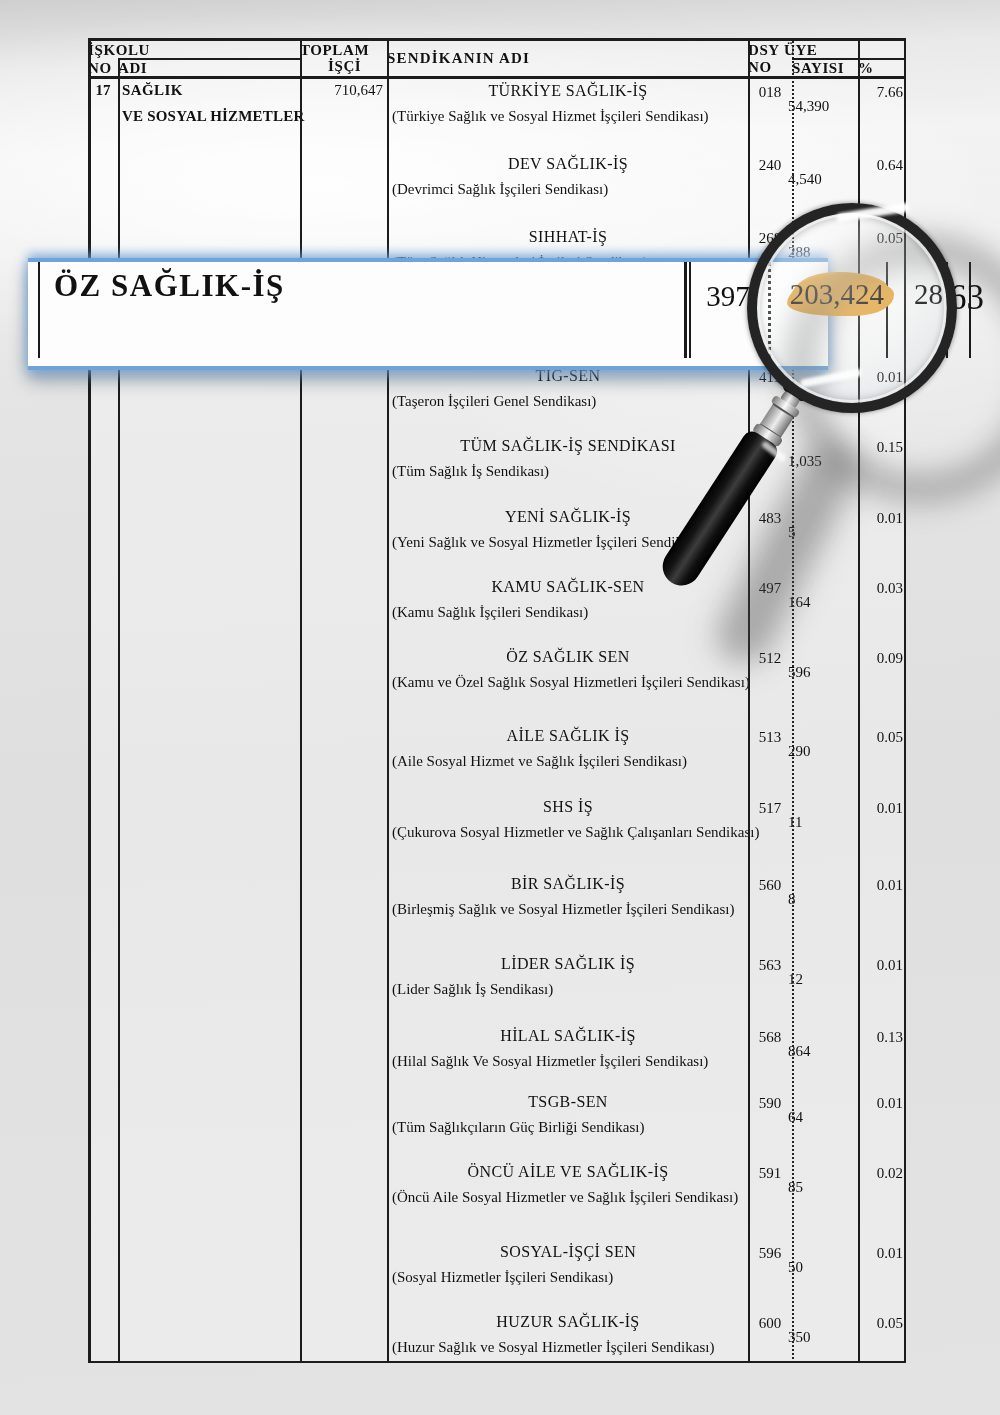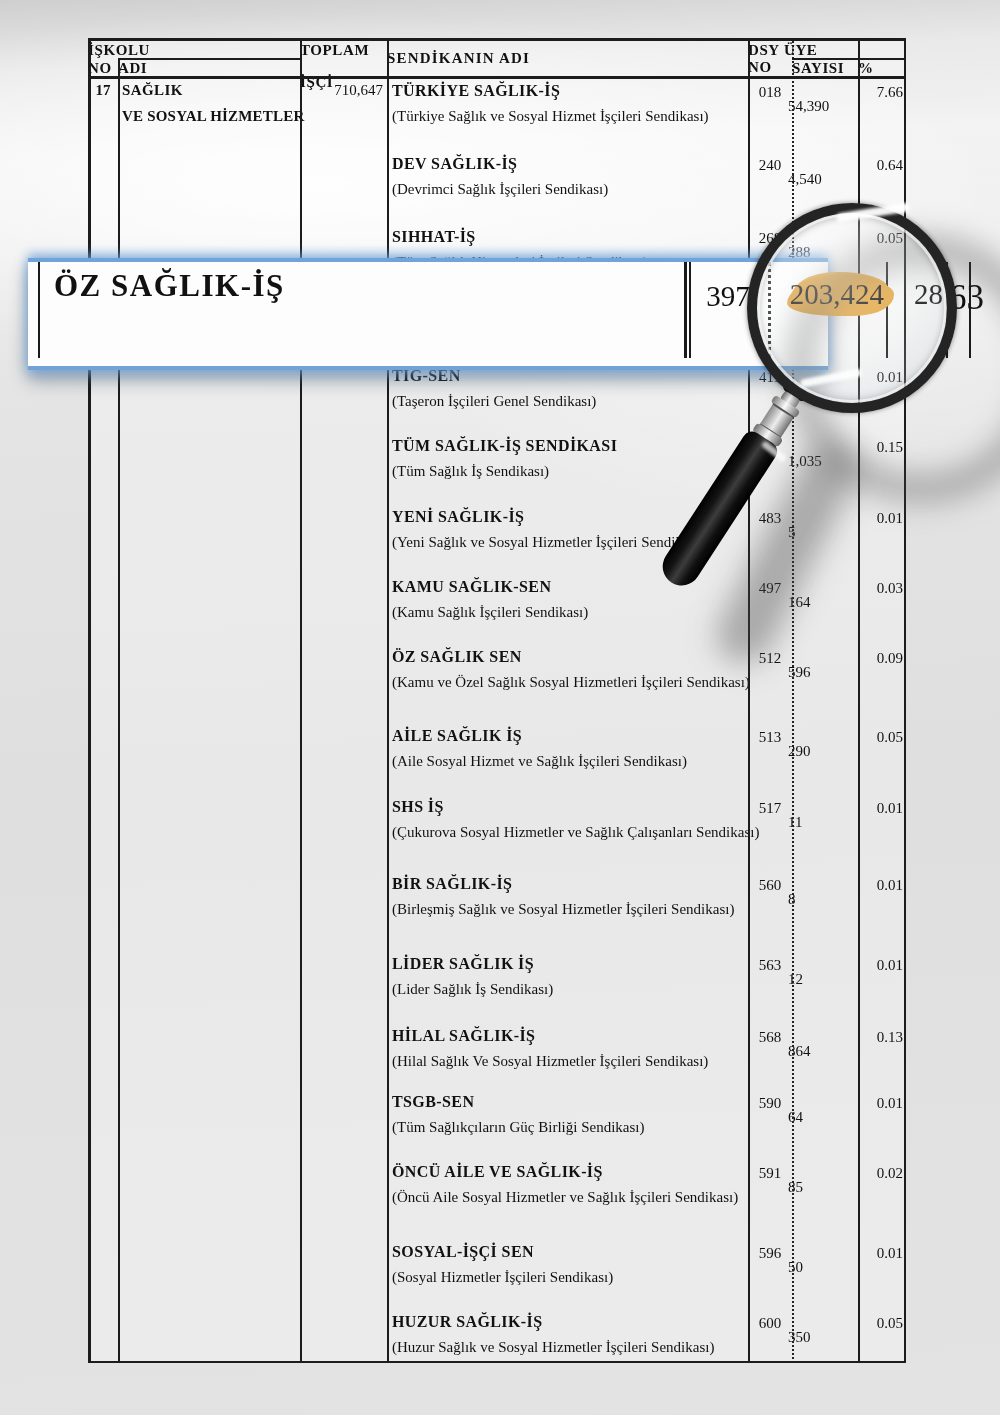--- a/index.html
+++ b/index.html
@@ -12,21 +12,21 @@
       linear-gradient(178deg,#cfcfcf 0%, #e9e9e9 5%, #f2f2f2 11%, #e4e4e4 28%, #dfdfdf 55%, #e3e3e3 100%);
     color:#111;
   }
   
   #union-table{position:absolute;left:88px;top:38px;width:818px;height:1325px;background:rgba(255,255,255,.30);z-index:1;}
   .gl{position:absolute;background:#1c1c1c;}
   .gl.dot{background:none;border-left:2px dotted #222;}
   .hcell{position:absolute;font-weight:bold;text-align:left;font-size:15px;letter-spacing:.6px;}
   
   .union-row{position:absolute;left:0;top:0;width:818px;}
-  .u-name{position:absolute;left:304px;top:0;width:352px;font-weight:bold;font-size:16px;letter-spacing:.4px;white-space:nowrap;}
+  .u-name{position:absolute;left:304px;top:0;width:352px;font-weight:normal;font-size:16px;letter-spacing:.4px;white-space:nowrap;text-align:center;}
   .u-full{position:absolute;left:304px;top:26px;width:360px;font-size:15px;white-space:nowrap;}
   .u-dsy{position:absolute;left:660px;top:2px;width:44px;text-align:center;font-size:15px;}
   .u-members{position:absolute;left:700px;top:16px;width:67px;text-align:left;font-size:15px;}
   .u-pct{position:absolute;left:770px;top:2px;width:45px;text-align:right;font-size:15px;}
   .sector-no{position:absolute;left:0;top:44px;width:30px;text-align:center;font-weight:bold;font-size:15px;}
   .sector-n1{position:absolute;left:34px;top:44px;font-weight:bold;font-size:15px;letter-spacing:.4px;}
   .sector-n2{position:absolute;left:34px;top:70px;font-weight:bold;font-size:15px;letter-spacing:.2px;}
   .sector-total{position:absolute;left:210px;top:44px;width:85px;text-align:right;font-size:15px;}
   
   #callout{
@@ -79,21 +79,21 @@
 <body>
 
 <div id="stage">
 
   <div id="union-table">
 
     <div class="hcell" style="left:0;top:4px;width:212px;">İŞKOLU</div>
     <div class="hcell" style="left:0;top:22px;width:30px;">NO</div>
     <div class="hcell" style="left:30px;top:22px;width:182px;">ADI</div>
     <div class="hcell" style="left:212px;top:4px;width:87px;">TOPLAM</div>
-    <div class="hcell" style="left:212px;top:36px;width:87px;">İŞÇİ</div>
+    <div class="hcell" style="left:212px;top:20px;width:87px;padding-left:28px;">İŞÇİ</div>
     <div class="hcell" style="left:299px;top:12px;width:419px;letter-spacing:1.2px;">SENDİKANIN ADI</div>
     <div class="hcell" style="left:660px;top:4px;width:44px;">DSY</div>
     <div class="hcell" style="left:660px;top:21px;width:44px;">NO</div>
     <div class="hcell" style="left:696px;top:4px;width:114px;">ÜYE</div>
     <div class="hcell" style="left:704px;top:22px;width:66px;">SAYISI</div>
     <div class="hcell" style="left:770px;top:22px;width:48px;">%</div>
 
     <div class="sector-no">17</div>
     <div class="sector-n1">SAĞLIK</div>
     <div class="sector-n2">VE SOSYAL HİZMETLER</div>

